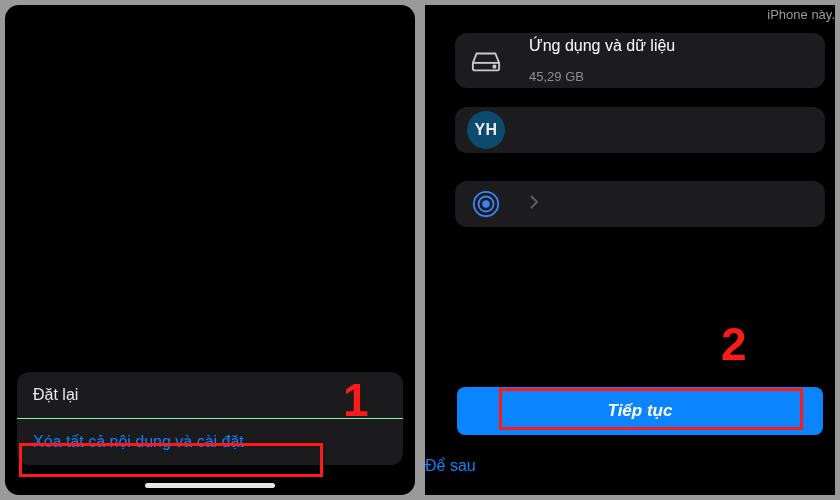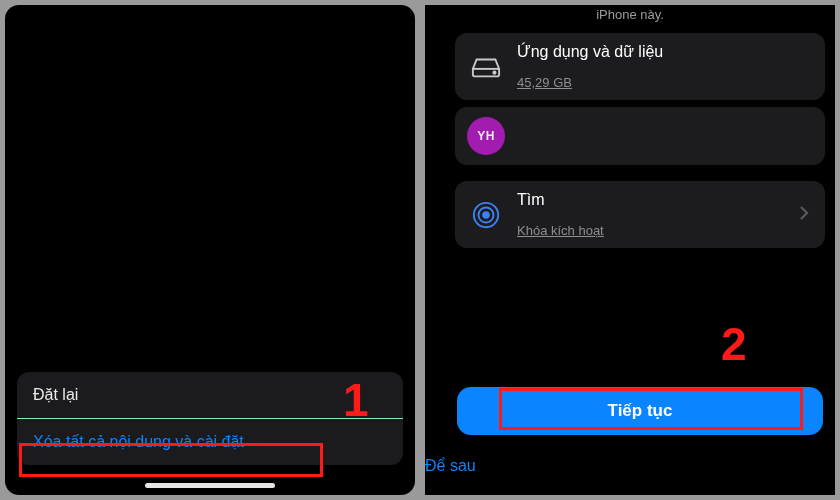--- a/index.html
+++ b/index.html
@@ -43,74 +43,75 @@
     transform: translateX(-50%);
     width: 130px; height: 5px;
     background: #e6e6e6;
     border-radius: 3px;
   }
 
   
   .header-hint {
     position: absolute;
     top: 2px; left: 0; right: 0;
-    text-align: center;
+    text-align: right;
     font-size: 13px;
     color: #9c9c9f;
   }
   .info-card {
     position: absolute;
     left: 30px; right: 10px;
     background: #1c1c1e;
     border-radius: 12px;
     display: flex;
     align-items: center;
-    gap: 12px;
-    padding: 10px 12px;
+    gap: 24px;
+    padding: 4px 12px;
   }
   .info-card.c1 { top: 28px; }
   .info-card.c2 { top: 102px; }
   .info-card.c3 { top: 176px; }
   .icon-slot {
     width: 38px; height: 38px;
     display: flex; align-items: center; justify-content: center;
     flex: 0 0 38px;
     color: #c9c9ce;
   }
   .icon-slot.avatar {
-    background: #a21caf;
+    background: #0c4a6e;
     border-radius: 50%;
-    font-size: 12px;
+    font-size: 16px;
     font-weight: 600;
     color: #eaeaea;
     letter-spacing: 0.5px;
   }
   .icon-slot svg { width: 30px; height: 30px; }
   .info-text { flex: 1; }
   .info-title { color: #ffffff; font-size: 16px; }
-  .info-sub   { color: #8d8d92; font-size: 13px; margin-top: 14px; text-decoration: underline; }
+  .info-sub   { color: #8d8d92; font-size: 13px; margin-top: 14px; }
   .chevron {
     flex: 0 0 14px;
     color: #5a5a5e;
   }
   .chevron svg { width: 10px; height: 16px; }
 
   .btn-primary {
     position: absolute;
     left: 32px; right: 12px;
     top: 382px;
     height: 48px;
     background: #0a84ff;
-    border-radius: 14px;
+    border-radius: 8px;
     display: flex;
     align-items: center;
     justify-content: center;
     color: #fff;
     font-size: 17px;
     font-weight: 600;
+    font-style: italic;
   }
   .link-secondary {
     position: absolute;
     top: 452px;
     left: 0; right: 0;
     text-align: left;
     color: #0a84ff;
     font-size: 16px;
   }
 
@@ -170,24 +171,20 @@
   </div>
 
   <div class="info-card c3">
     <span class="icon-slot">
       <svg viewBox="0 0 32 32" fill="none" stroke="#3a82f7" stroke-width="2">
         <circle cx="16" cy="16" r="13"></circle>
         <circle cx="16" cy="16" r="8"></circle>
         <circle cx="16" cy="16" r="3" fill="#3a82f7"></circle>
       </svg>
     </span>
-    <div class="info-text">
-      <div class="info-title">Tìm</div>
-      <div class="info-sub">Khóa kích hoạt</div>
-    </div>
     <span class="chevron">
       <svg viewBox="0 0 10 16" fill="none" stroke="currentColor" stroke-width="2.2">
           <path d="M2 2 L8 8 L2 14"></path>
         </svg>
     </span>
   </div>
 
   <div class="btn-primary">
     <span>Tiếp tục</span>
   </div>

